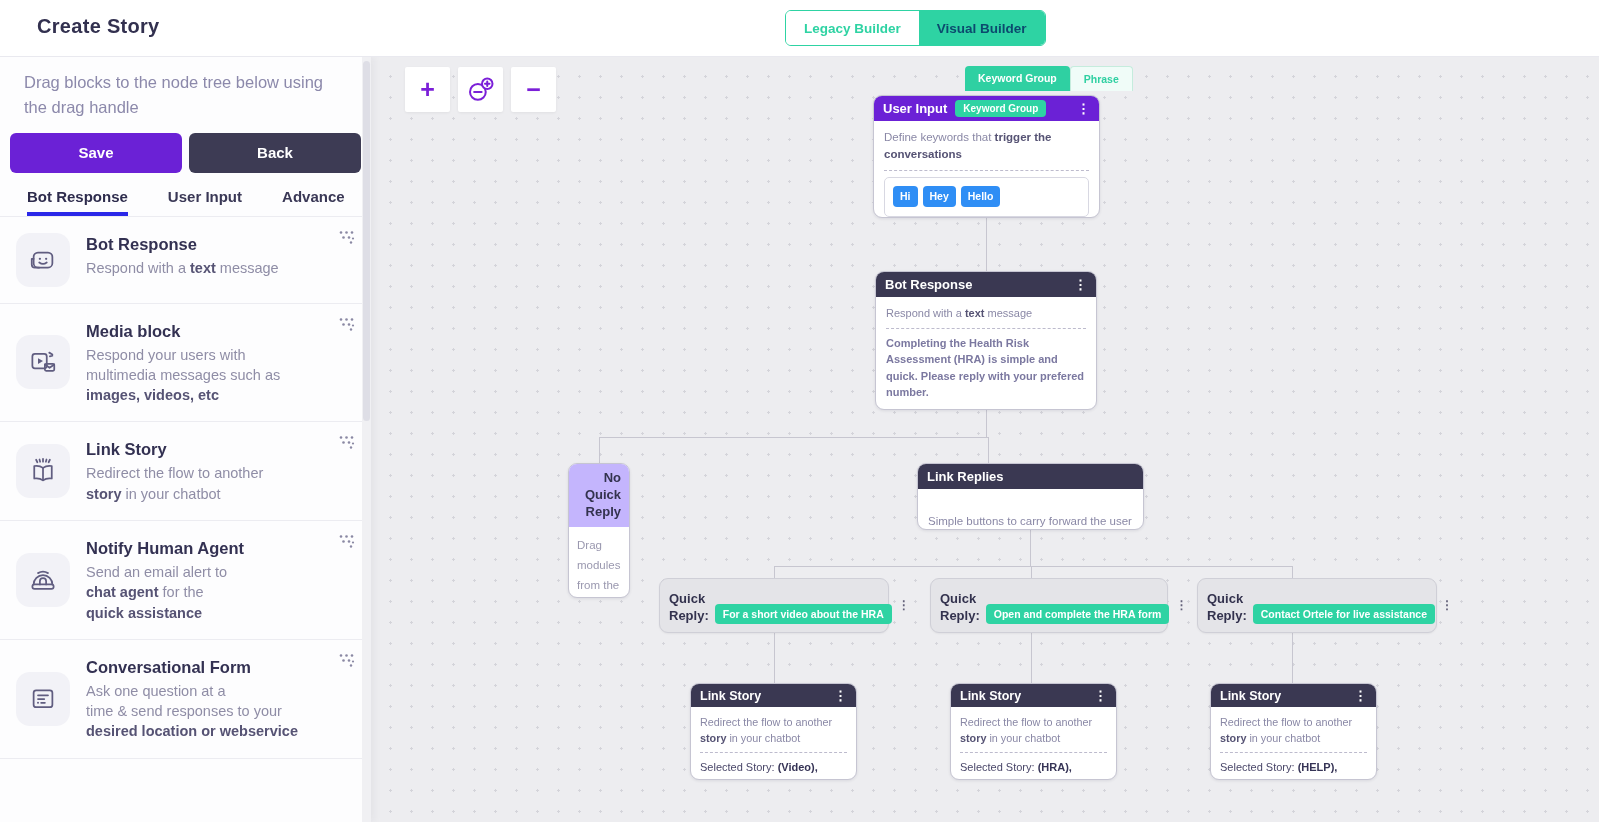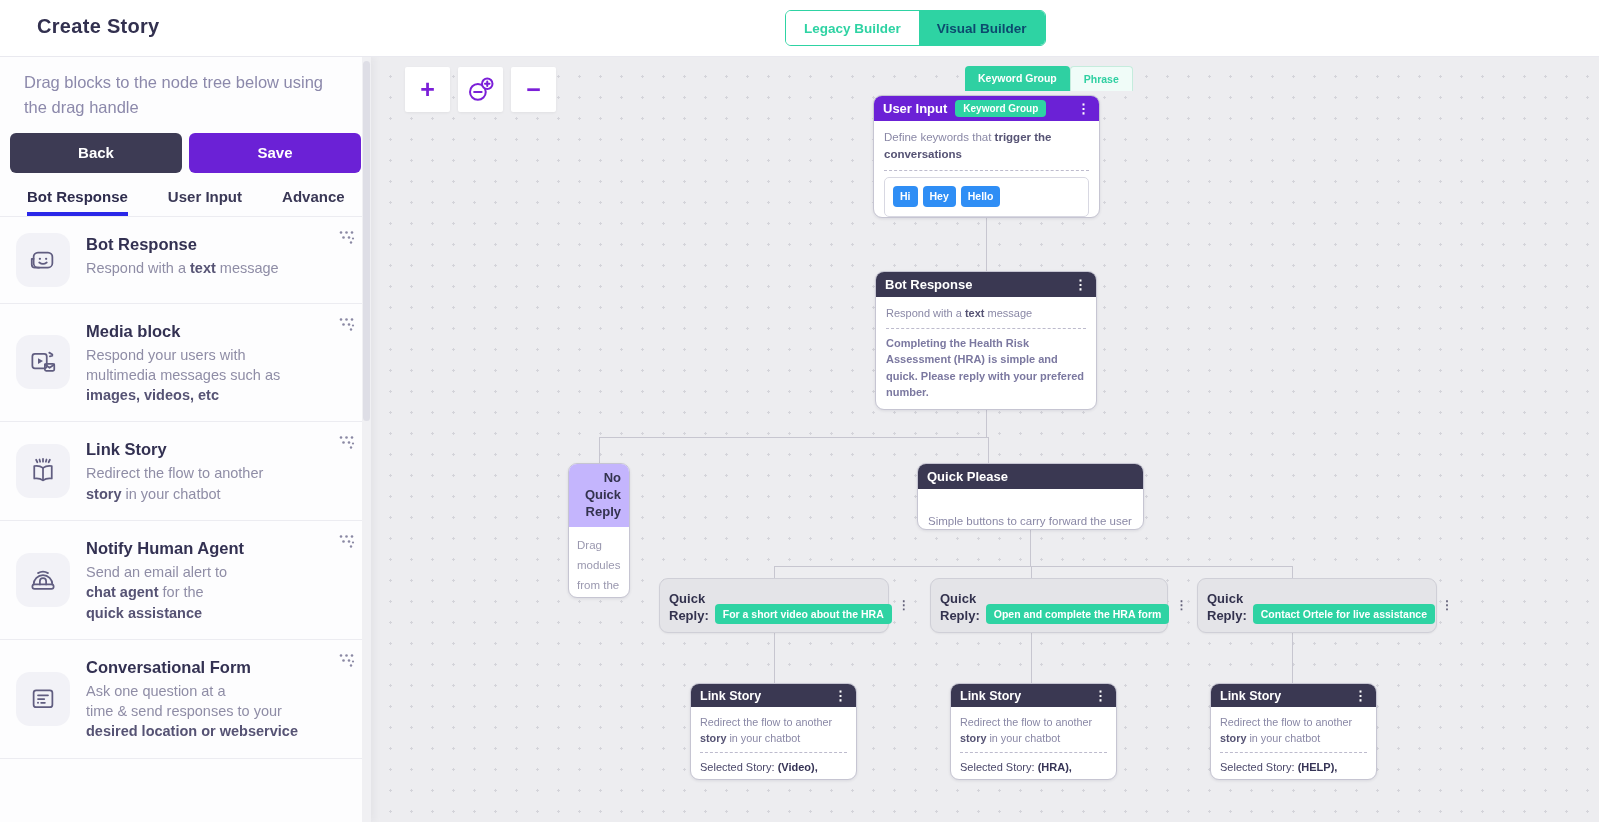--- a/index.html
+++ b/index.html
@@ -105,22 +105,22 @@
   <div class="page-title">Create Story</div>
   <div class="builder-toggle">
     <div class="seg legacy">Legacy Builder</div>
     <div class="seg visual">Visual Builder</div>
   </div>
 </div>
 
 <div class="sidebar">
   <div class="instruction">Drag blocks to the node tree below using the drag handle</div>
   <div class="btnrow">
+    <div class="btn btn-save">Save</div>
     <div class="btn btn-back">Back</div>
-    <div class="btn btn-save">Save</div>
   </div>
   <div class="tabs">
     <div class="tab active">Bot Response</div>
     <div class="tab">User Input</div>
     <div class="tab">Advance</div>
   </div>
 
   <div class="blocklist">
 
     <div class="block">
@@ -327,21 +327,21 @@
 
   <div class="node" style="left:197px;top:406px;width:62px;height:135px;">
     <div class="node-header hdr-gray">
       <span>No Quick Reply</span>
     </div>
     <div class="nqr-body">Drag modules from the user input tab</div>
   </div>
 
   <div class="node" style="left:546px;top:406px;width:227px;height:67px;">
     <div class="node-header hdr-dark">
-      <span>Quick Please</span>
+      <span>Link Replies</span>
     </div>
     <div class="node-body" style="padding-top:24px;">Simple buttons to carry forward the user conversation to a desired path</div>
   </div>
 
   <div class="qrnode" style="left:288px;top:521px;width:230px;height:55px;">
     <div class="qr-label"><span>Quick</span><br><span>Reply:</span></div>
     <div class="qr-chip">For a short video about the HRA</div>
     <div class="qr-dots">⋮</div>
   </div>
   <div class="qrnode" style="left:559px;top:521px;width:238px;height:55px;">

